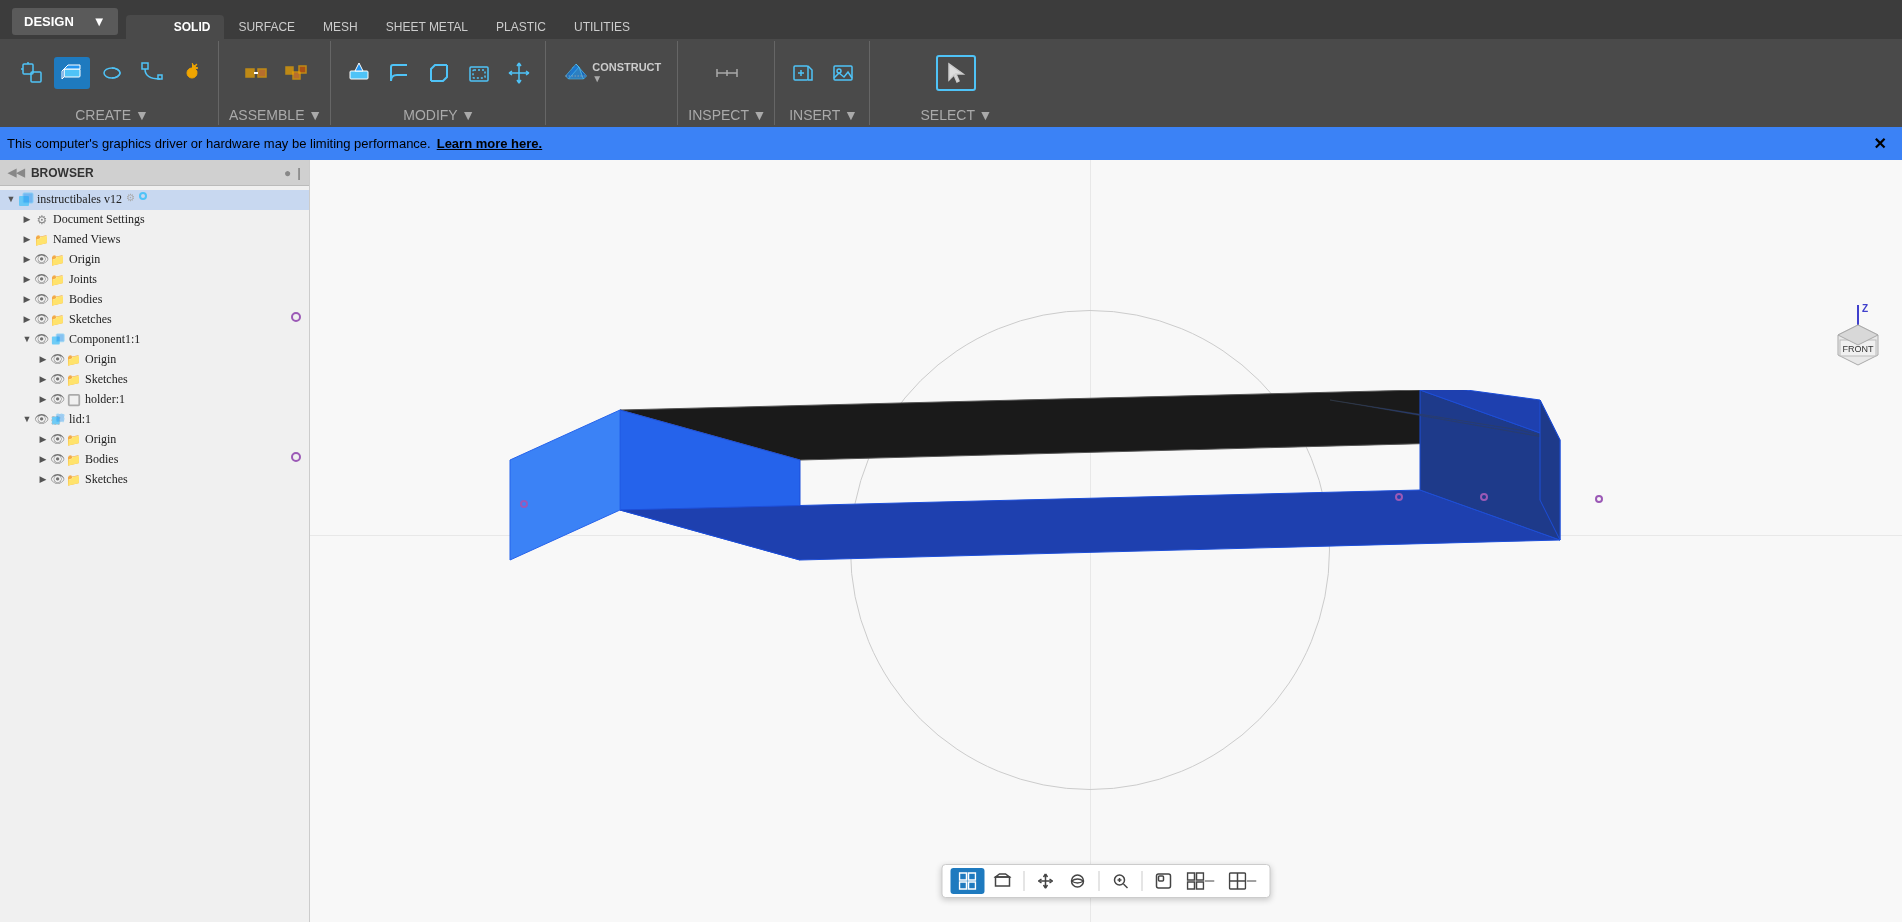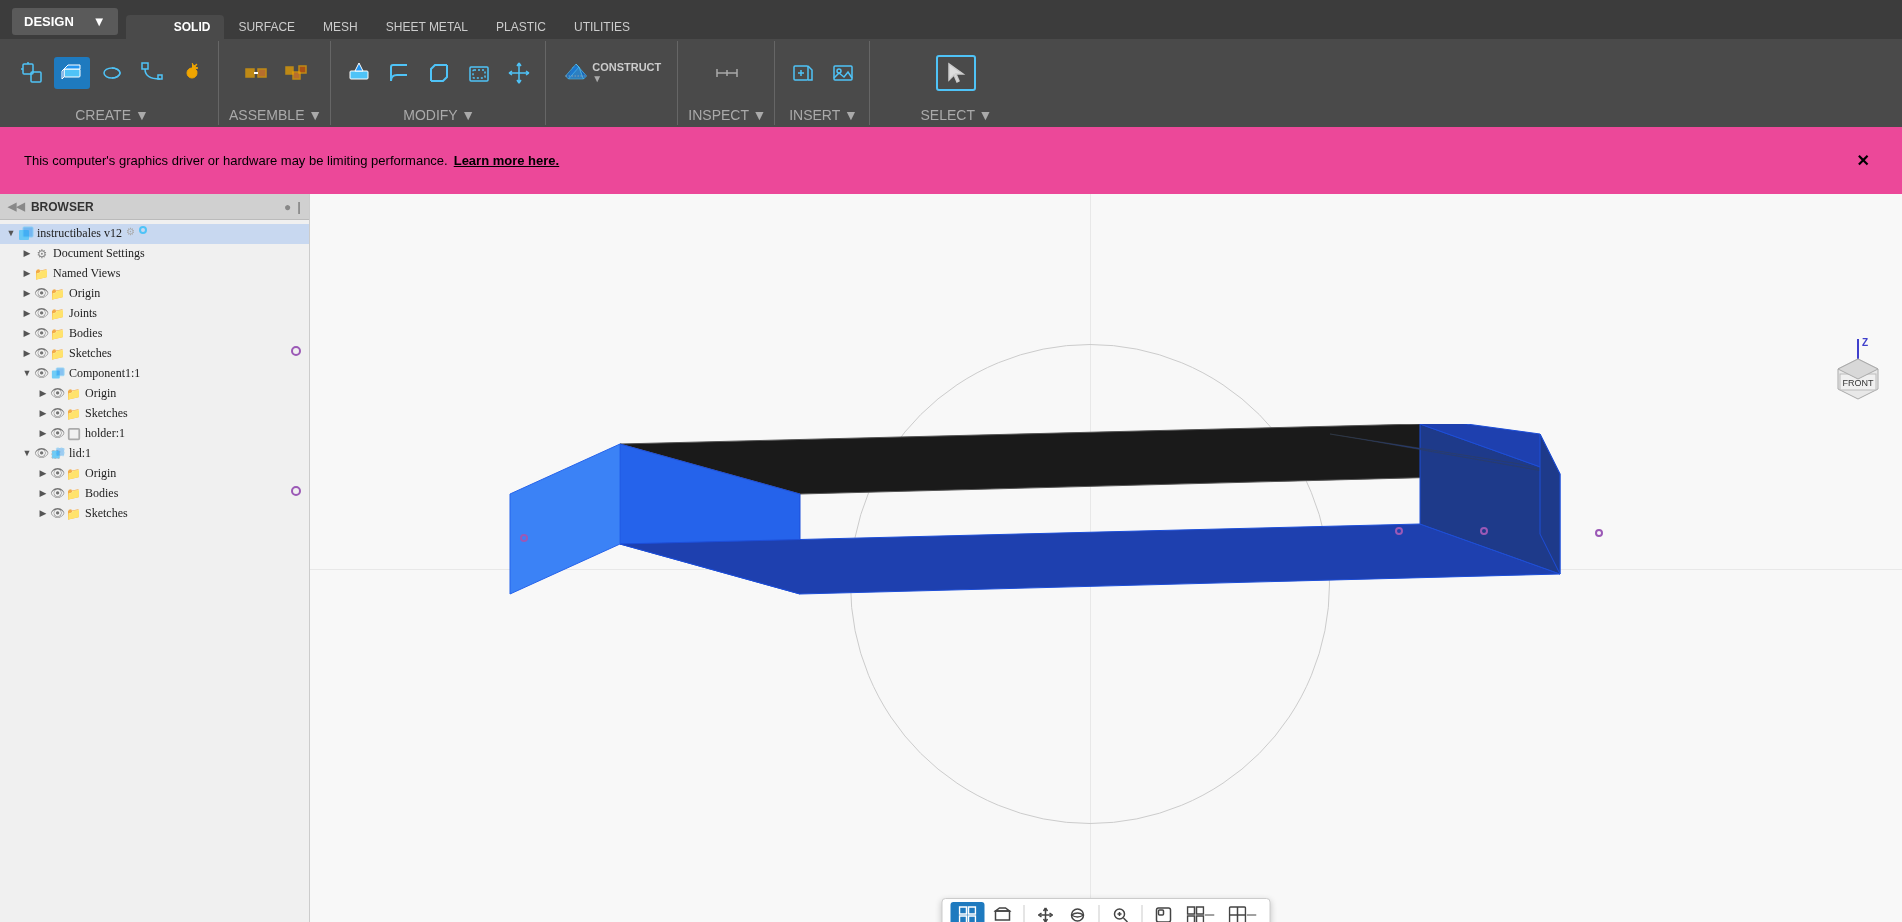--- a/index.html
+++ b/index.html
@@ -18,21 +18,21 @@
     .ribbon-group-label { font-size: 14px; color: #aaa; margin-top: 2px; text-align: center; padding-bottom: 2px; }
     .ribbon-btn { display: flex; flex-direction: column; align-items: center; justify-content: center; background: transparent; border: none; cursor: pointer; color: #ddd; padding: 4px 6px; border-radius: 3px; min-width: 36px; font-size: 10px; gap: 2px; }
     .ribbon-btn.active { background: #1e7abf; }
     .ribbon-btn svg { width: 24px; height: 24px; }
     .ribbon-btn-large { min-width: 50px; padding: 4px 8px; }
 
     
     #design-btn { background: #5a5a5a; border: none; color: #fff; padding: 6px 12px; font-size: 13px; font-weight: bold; cursor: pointer; border-radius: 3px; display: flex; align-items: center; gap: 19px; margin: 4px 8px 4px 4px; }
 
     
-    #warning-bar { background: #ec4899; color: #000; text-align: center; padding: 24px; font-size: 13px; display: flex; align-items: center; justify-content: center; gap: 6px; }
+    #warning-bar { background: #3b82f6; color: #000; text-align: center; padding: 7px; font-size: 13px; display: flex; align-items: center; justify-content: center; gap: 6px; }
     #warning-bar a { color: #000; font-weight: bold; }
     #warning-close { margin-left: auto; margin-right: 8px; background: none; border: none; font-size: 16px; cursor: pointer; font-weight: bold; }
 
     
     #main { display: flex; width: 100%; height: calc(922px - 88px - 26px - 30px); }
 
     
     #sidebar { width: 310px; background: #f0f0f0; border-right: 1px solid #ccc; display: flex; flex-direction: column; }
     #browser-header { background: #d0d0d0; padding: 5px 8px; display: flex; align-items: center; justify-content: space-between; font-size: 12px; font-weight: bold; color: #333; border-bottom: 1px solid #bbb; }
     .browser-header-left { display: flex; align-items: center; gap: 6px; }

